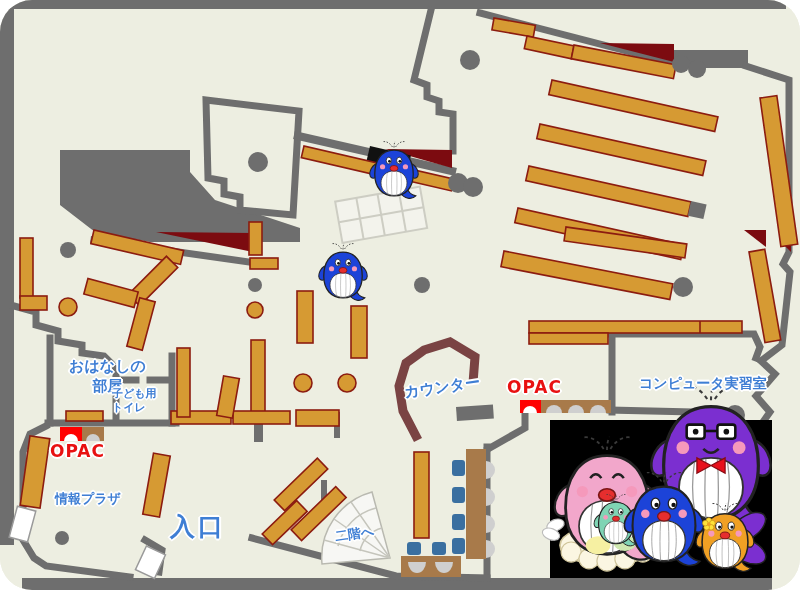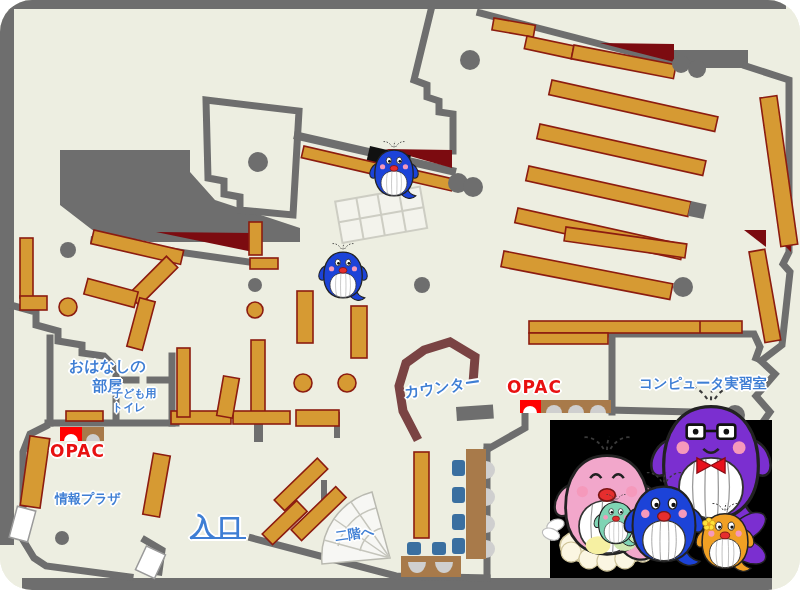--- a/index.html
+++ b/index.html
@@ -23,21 +23,21 @@
   .whitecap{fill:#ffffff;stroke:#9a9a9a;stroke-width:1.5;}
   .lbl{position:absolute;font-weight:bold;color:var(--label-blue);line-height:1.3;
        white-space:pre-line;
        text-shadow:-2px 0 0 #fff,2px 0 0 #fff,0 -2px 0 #fff,0 2px 0 #fff,
                    -1px -1px 0 #fff,1px -1px 0 #fff,-1px 1px 0 #fff,1px 1px 0 #fff;}
   .lbl.red{color:var(--opac-red);}
   #l-story{left:50px;top:357px;width:115px;font-size:15px;text-align:center;}
   #l-toilet{left:112px;top:387px;width:66px;font-size:11px;text-align:left;}
   #l-opacL{left:50px;top:440px;font-size:17px;letter-spacing:1px;}
   #l-info{left:55px;top:491px;font-size:13px;}
-  #l-entry{left:190px;top:511px;font-size:25px;letter-spacing:3px;text-decoration:underline;}
+  #l-entry{left:170px;top:511px;font-size:25px;letter-spacing:3px;}
   #l-counter{left:404px;top:378px;font-size:15px;transform:rotate(-8deg);}
   #l-opacR{left:507px;top:376px;font-size:17px;letter-spacing:1px;}
   #l-comp{left:619px;top:374px;font-size:14px;margin-left:20px;}
   #l-stairs{left:335px;top:526px;font-size:13px;transform:rotate(-8deg);}
 </style>
 </head>
 <body>
 
 <div id="stage">
 <svg id="mapsvg" width="800" height="590" viewBox="0 0 800 590">

